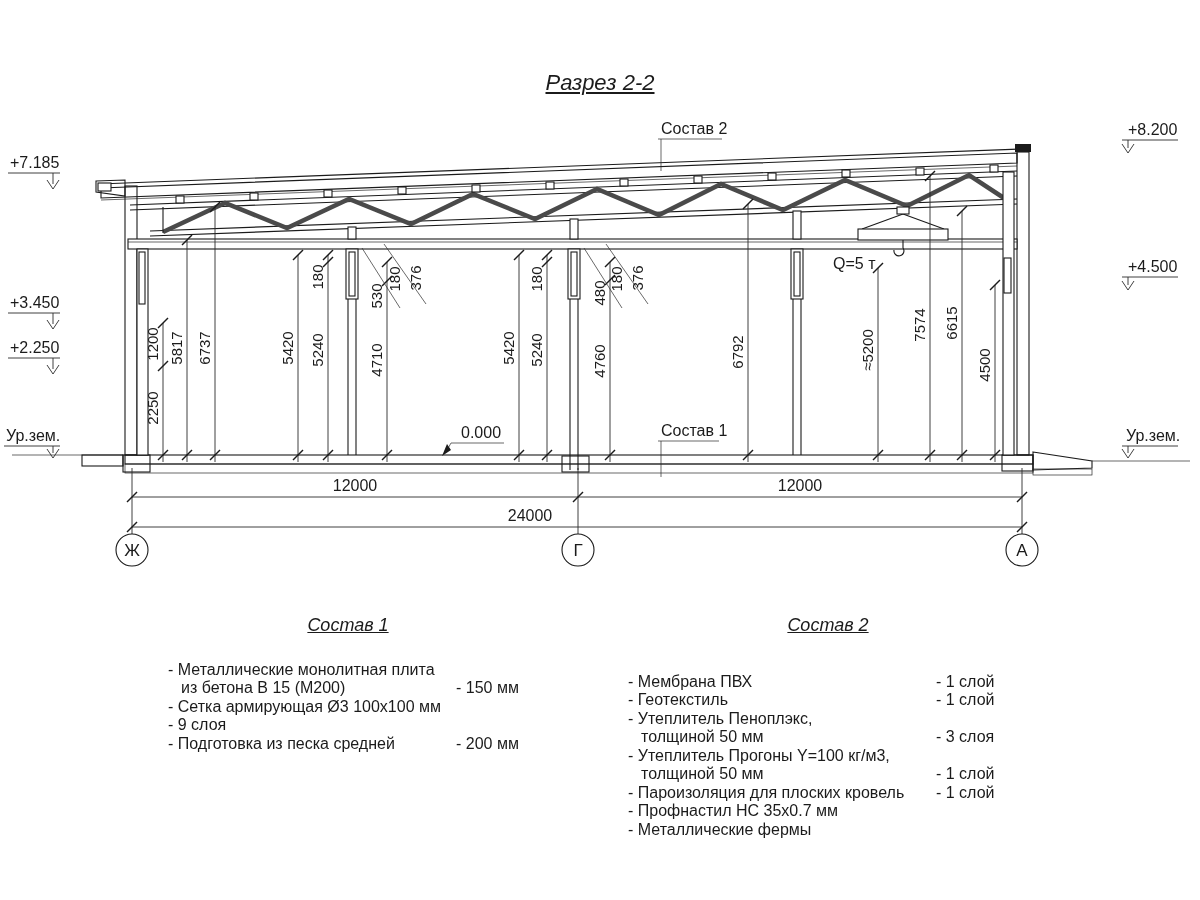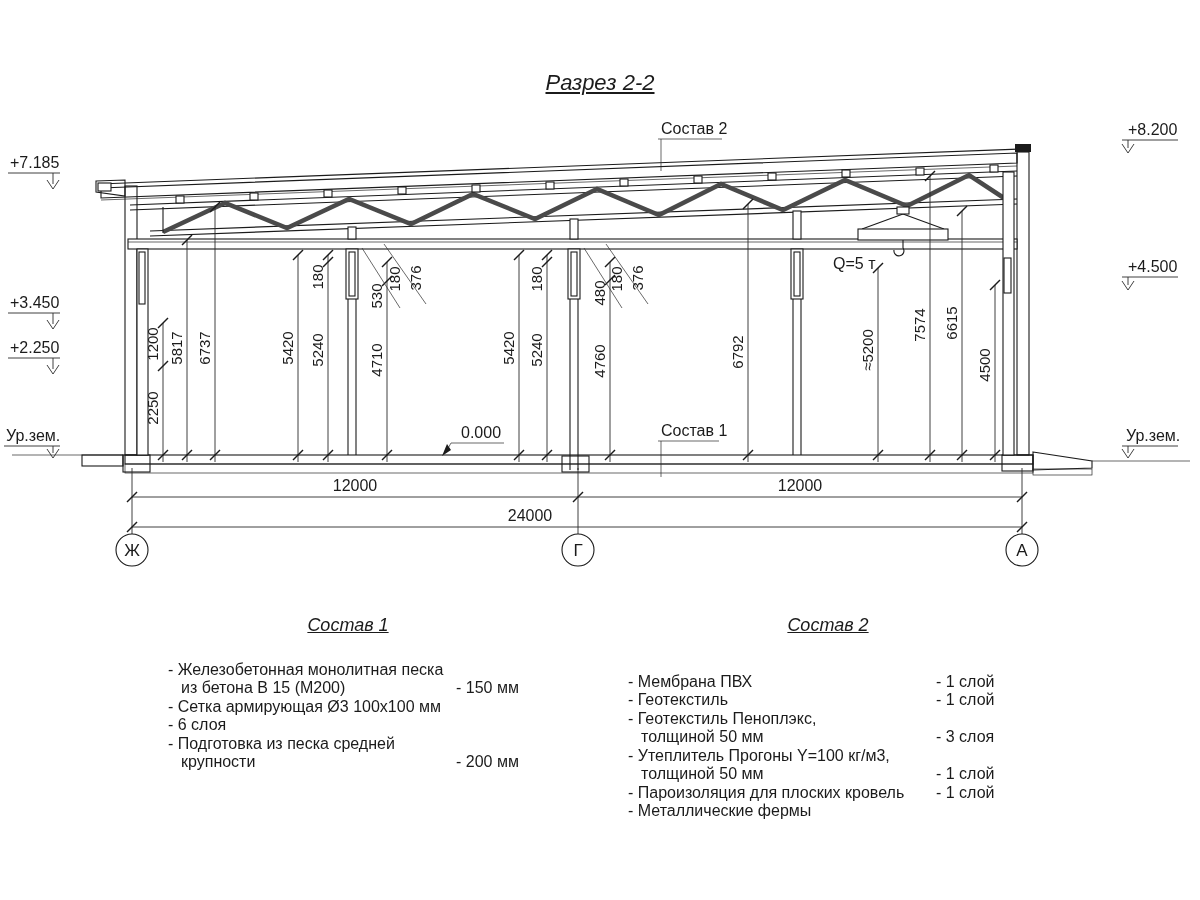--- a/index.html
+++ b/index.html
@@ -326,38 +326,37 @@
       <line class="thin" x1="451" y1="443" x2="504" y2="443"></line>
       <line class="thin" x1="451" y1="443" x2="446" y2="452"></line>
       <polygon points="442,456 447,444 451,450" fill="#1b1b1b"></polygon>
     </g>
   </svg>
 
   <div class="legend lg1">
     <div class="l-head">Состав 1</div>
     <div class="l-item">
       <div class="l-text">
-        <div>- Железобетонная  монолитная песка</div>
+        <div>- Металлические  монолитная плита</div>
         <div class="cont">из бетона В 15 (М200)</div>
       </div>
       <div class="l-val">- 150 мм</div>
     </div>
     <div class="l-item">
       <div class="l-text">
           <div>- Сетка армирующая Ø3 100х100 мм</div>
         </div>
       <div class="l-val"></div>
     </div>
     <div class="l-item">
-      <div class="l-val">- 6 слоя</div>
+      <div class="l-val">- 9 слоя</div>
     </div>
     <div class="l-item">
       <div class="l-text">
         <div>- Подготовка из песка средней</div>
-        <div class="cont">крупности</div>
       </div>
       <div class="l-val">- 200 мм</div>
     </div>
   </div>
 
   <div class="legend lg2">
     <div class="l-head">Состав 2</div>
     <div class="l-item">
       <div class="l-text">
           <div>- Мембрана ПВХ</div>
@@ -365,38 +364,44 @@
       <div class="l-val">- 1 слой</div>
     </div>
     <div class="l-item">
       <div class="l-text">
           <div>- Геотекстиль</div>
         </div>
       <div class="l-val">- 1 слой</div>
     </div>
     <div class="l-item">
       <div class="l-text">
-        <div>- Геотекстиль Пеноплэкс,</div>
+        <div>- Утеплитель Пеноплэкс,</div>
         <div class="cont">толщиной 50 мм</div>
       </div>
       <div class="l-val">- 3 слоя</div>
     </div>
     <div class="l-item">
       <div class="l-text">
         <div>- Утеплитель Прогоны Y=100 кг/м3,</div>
         <div class="cont">толщиной 50 мм</div>
       </div>
       <div class="l-val">- 1 слой</div>
     </div>
     <div class="l-item">
       <div class="l-text">
           <div>- Пароизоляция для плоских кровель</div>
         </div>
       <div class="l-val">- 1 слой</div>
     </div>
     <div class="l-item">
       <div class="l-text">
+          <div>- Профнастил НС 35х0.7 мм</div>
+        </div>
+      <div class="l-val"></div>
+    </div>
+    <div class="l-item">
+      <div class="l-text">
           <div>- Металлические фермы</div>
         </div>
       <div class="l-val"></div>
     </div>
   </div>
 </div>
 
 </body></html>

